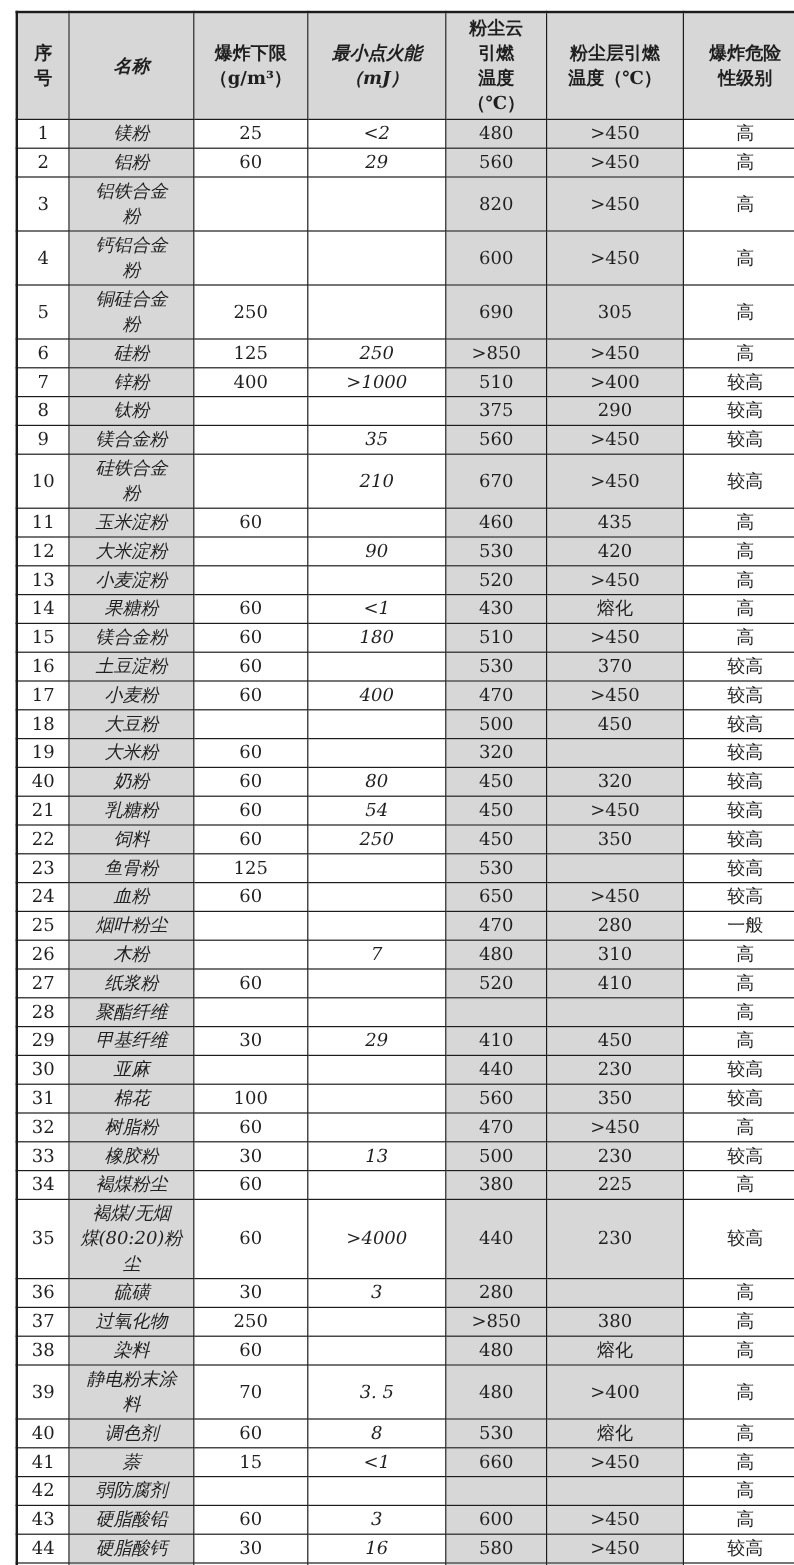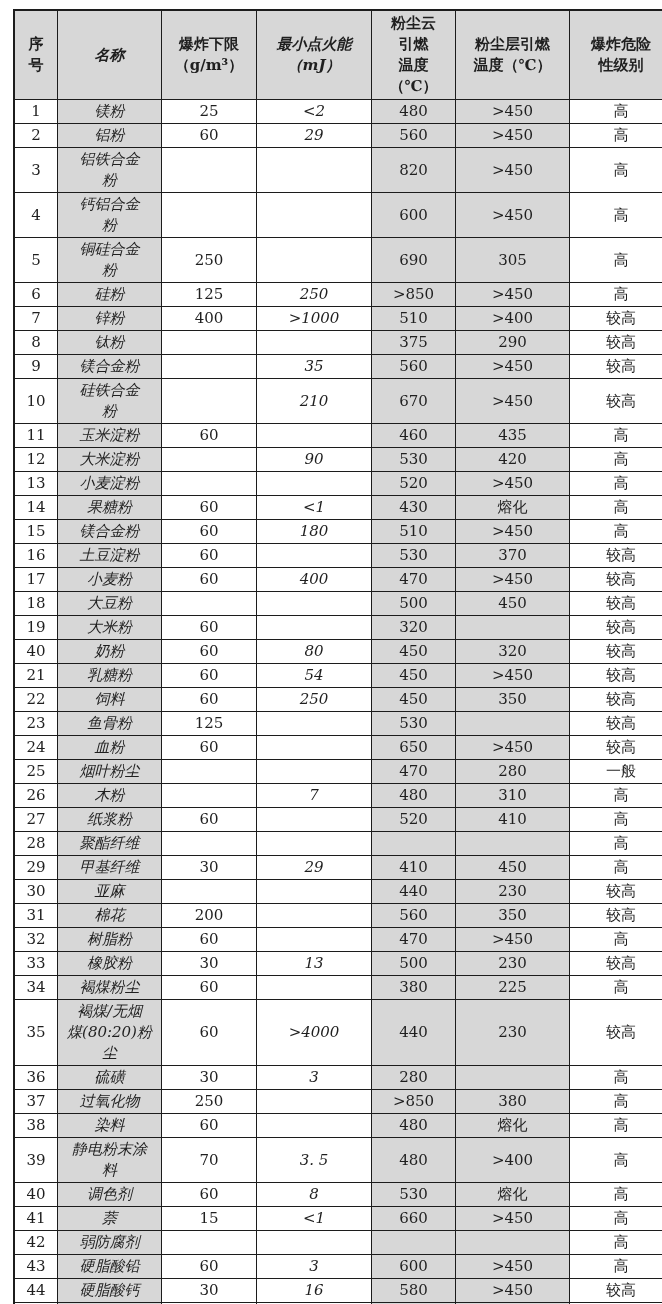--- a/index.html
+++ b/index.html
@@ -346,21 +346,21 @@
           <td class="col-1 shaded">亚麻</td>
           <td class="col-2"></td>
           <td class="col-3"></td>
           <td class="col-4 shaded">440</td>
           <td class="col-5 shaded">230</td>
           <td class="col-6">较高</td>
         </tr>
         <tr>
           <td class="col-0">31</td>
           <td class="col-1 shaded">棉花</td>
-          <td class="col-2">200</td>
+          <td class="col-2">100</td>
           <td class="col-3"></td>
           <td class="col-4 shaded">560</td>
           <td class="col-5 shaded">350</td>
           <td class="col-6">较高</td>
         </tr>
         <tr>
           <td class="col-0">32</td>
           <td class="col-1 shaded">树脂粉</td>
           <td class="col-2">60</td>
           <td class="col-3"></td>

